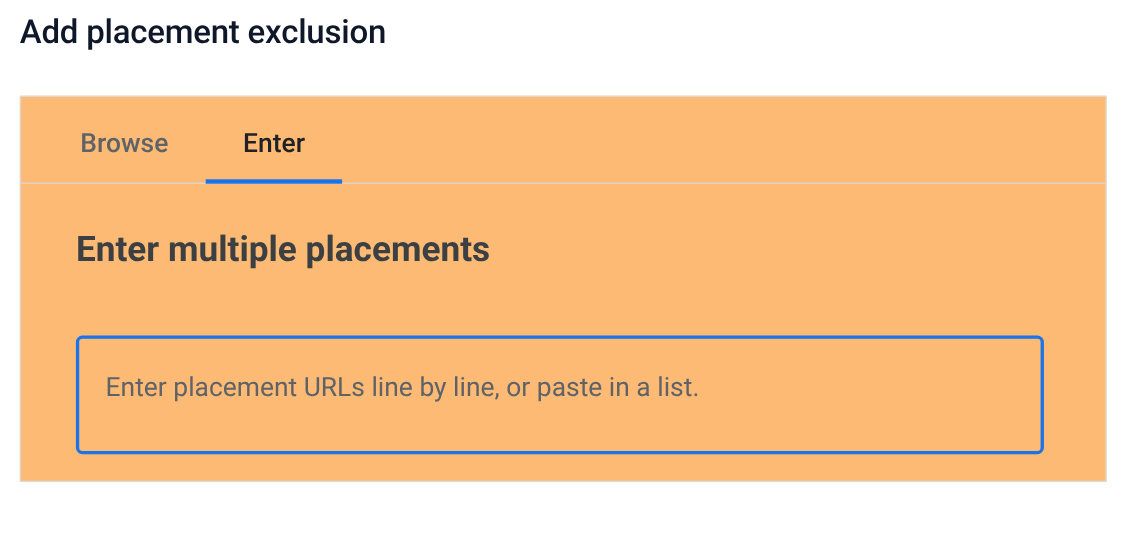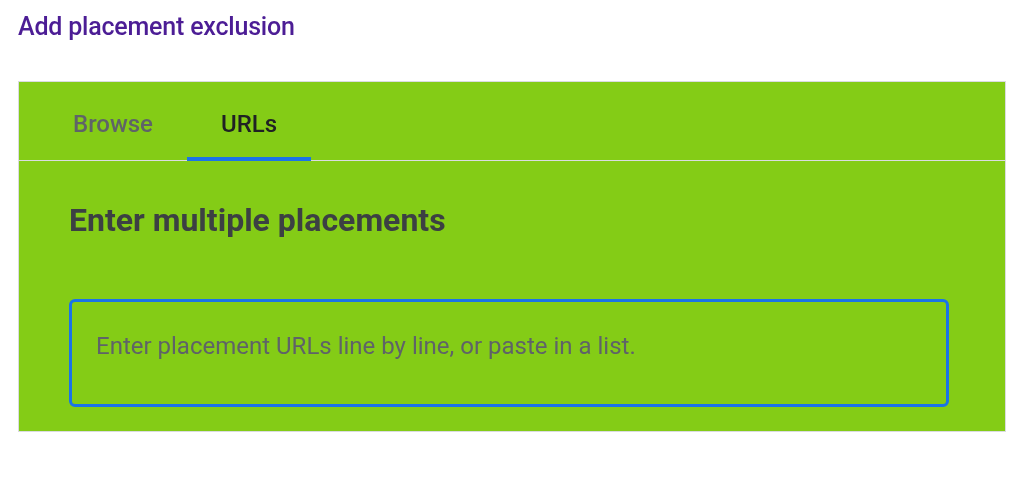--- a/index.html
+++ b/index.html
@@ -8,29 +8,29 @@
       padding: 0;
     }
     body {
       font-family: 'Google Sans', Roboto, Arial, sans-serif;
       background: #fff;
       padding: 12px 18px;
       color: #202124;
       width: 1024px;
     }
     .page-title {
-      font-size: 25px;
+      font-size: 30px;
       font-weight: 500;
-      color: #4c1d95;
+      color: #0f172a;
       margin-bottom: 40px;
       letter-spacing: -0.2px;
     }
     .panel {
       border: 1px solid #dadce0;
-      background: #84cc16;
+      background: #fdba74;
     }
     .tabs {
       display: flex;
       border-bottom: 1px solid #dadce0;
       padding: 0 50px;
       gap: 60px;
     }
     .tab {
       padding: 28px 4px 22px 4px;
       font-size: 24px;
@@ -87,21 +87,21 @@
     }
   </style>
 </head>
 <body>
 
 <h1 class="page-title">Add placement exclusion</h1>
 
 <div class="panel">
   <div class="tabs">
     <button class="tab">Browse</button>
-    <button class="tab active">URLs</button>
+    <button class="tab active">Enter</button>
   </div>
   <div class="tab-content">
     <div class="section-label">Enter multiple placements</div>
     <div class="textarea-wrapper">
       <textarea class="placement-textarea" rows="1" placeholder="Enter placement URLs line by line, or paste in a list." style=""></textarea>
     </div>
   </div>
 </div>
 
 </body></html>

